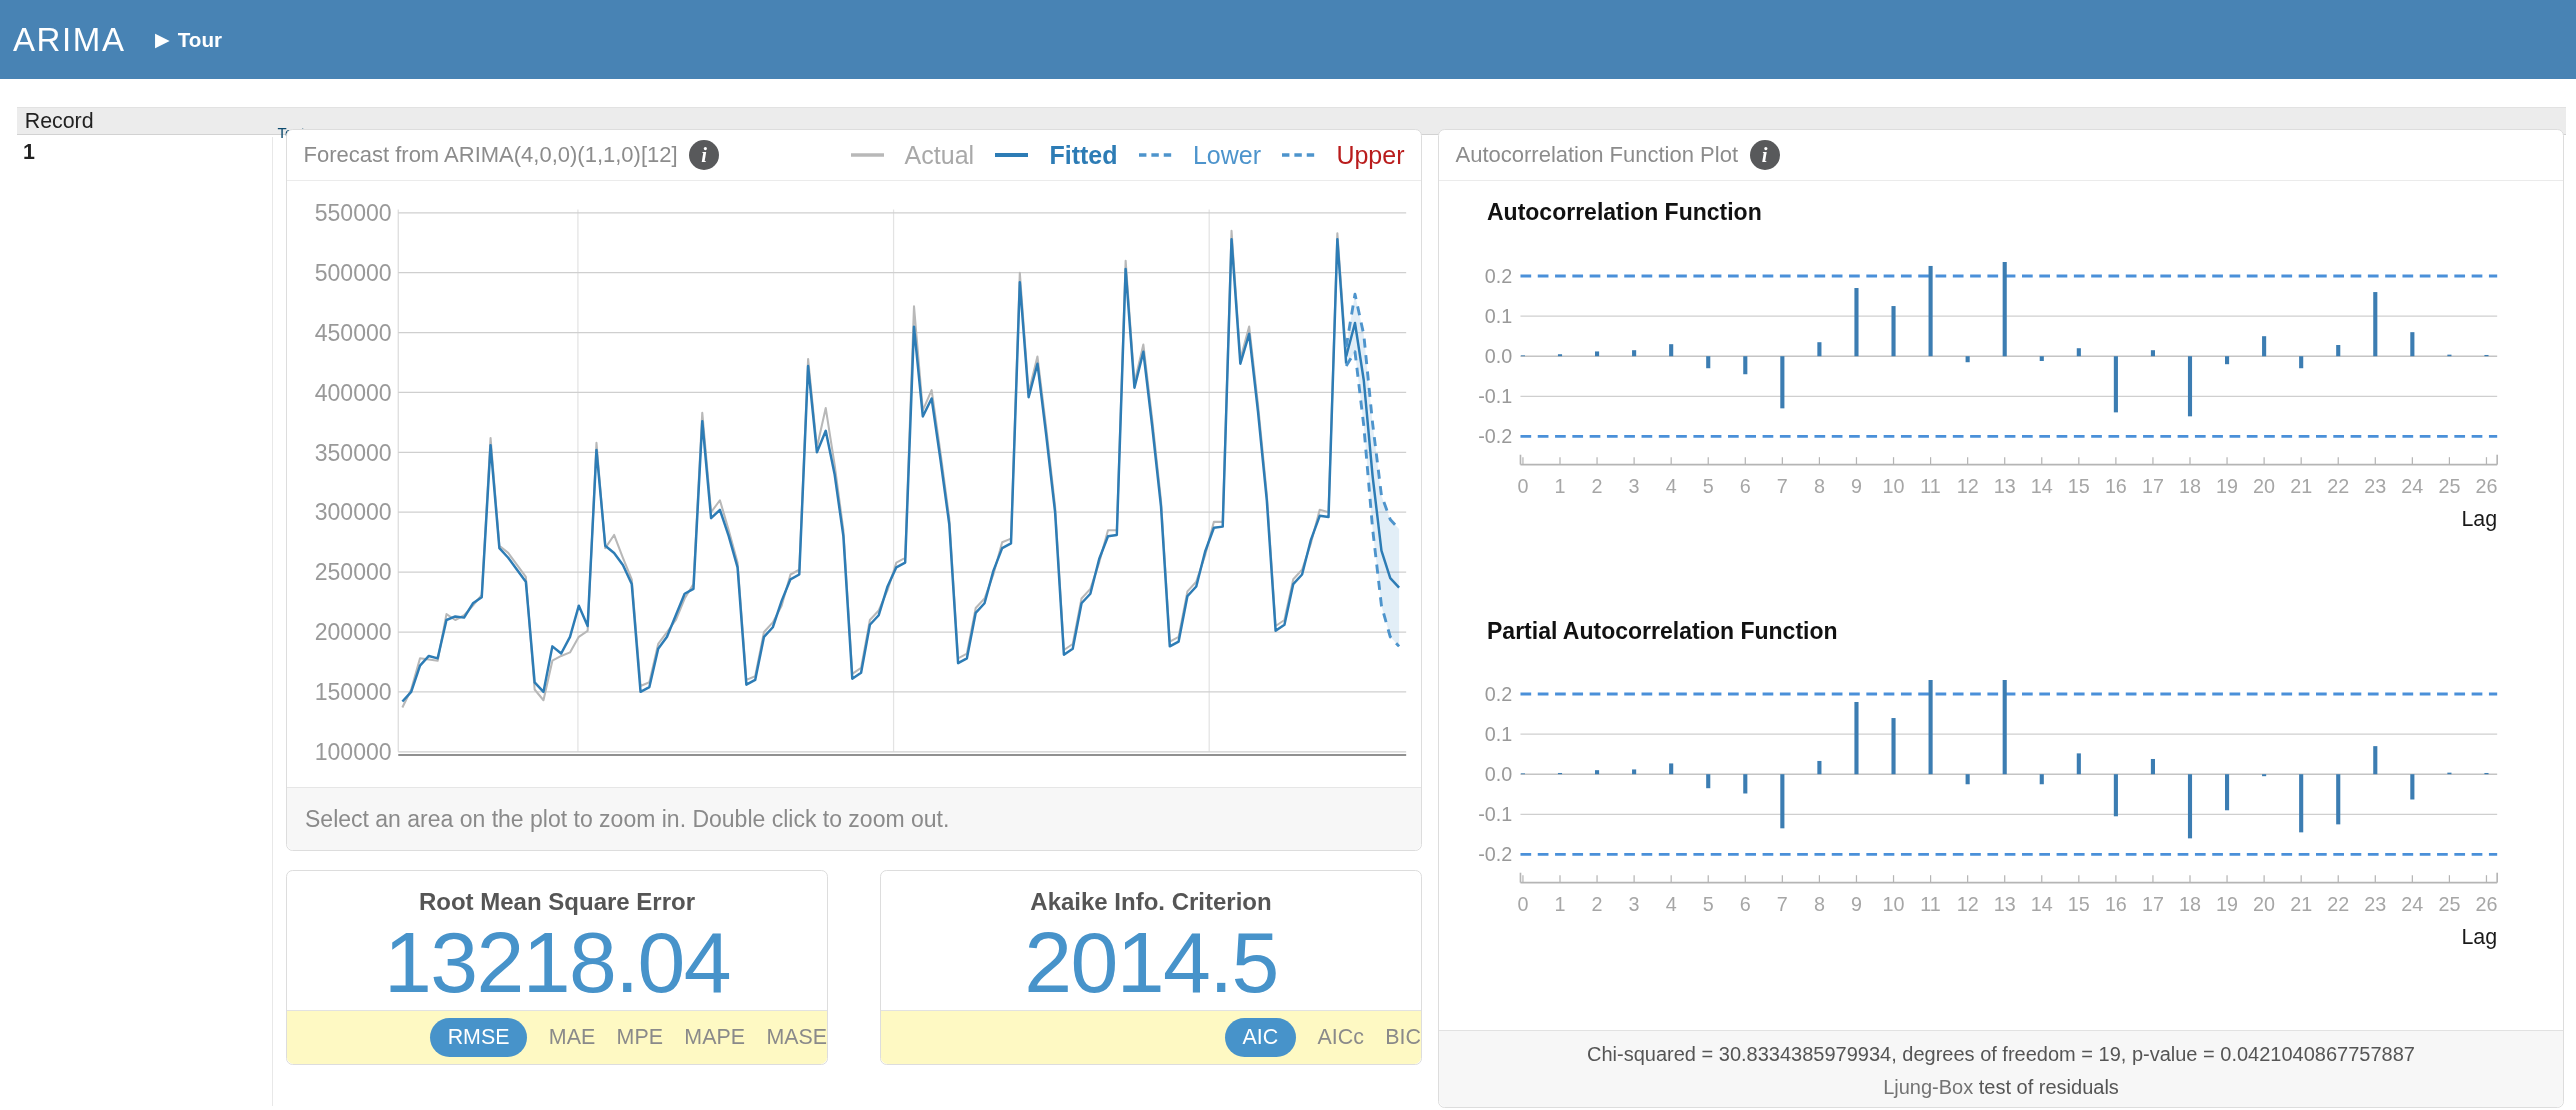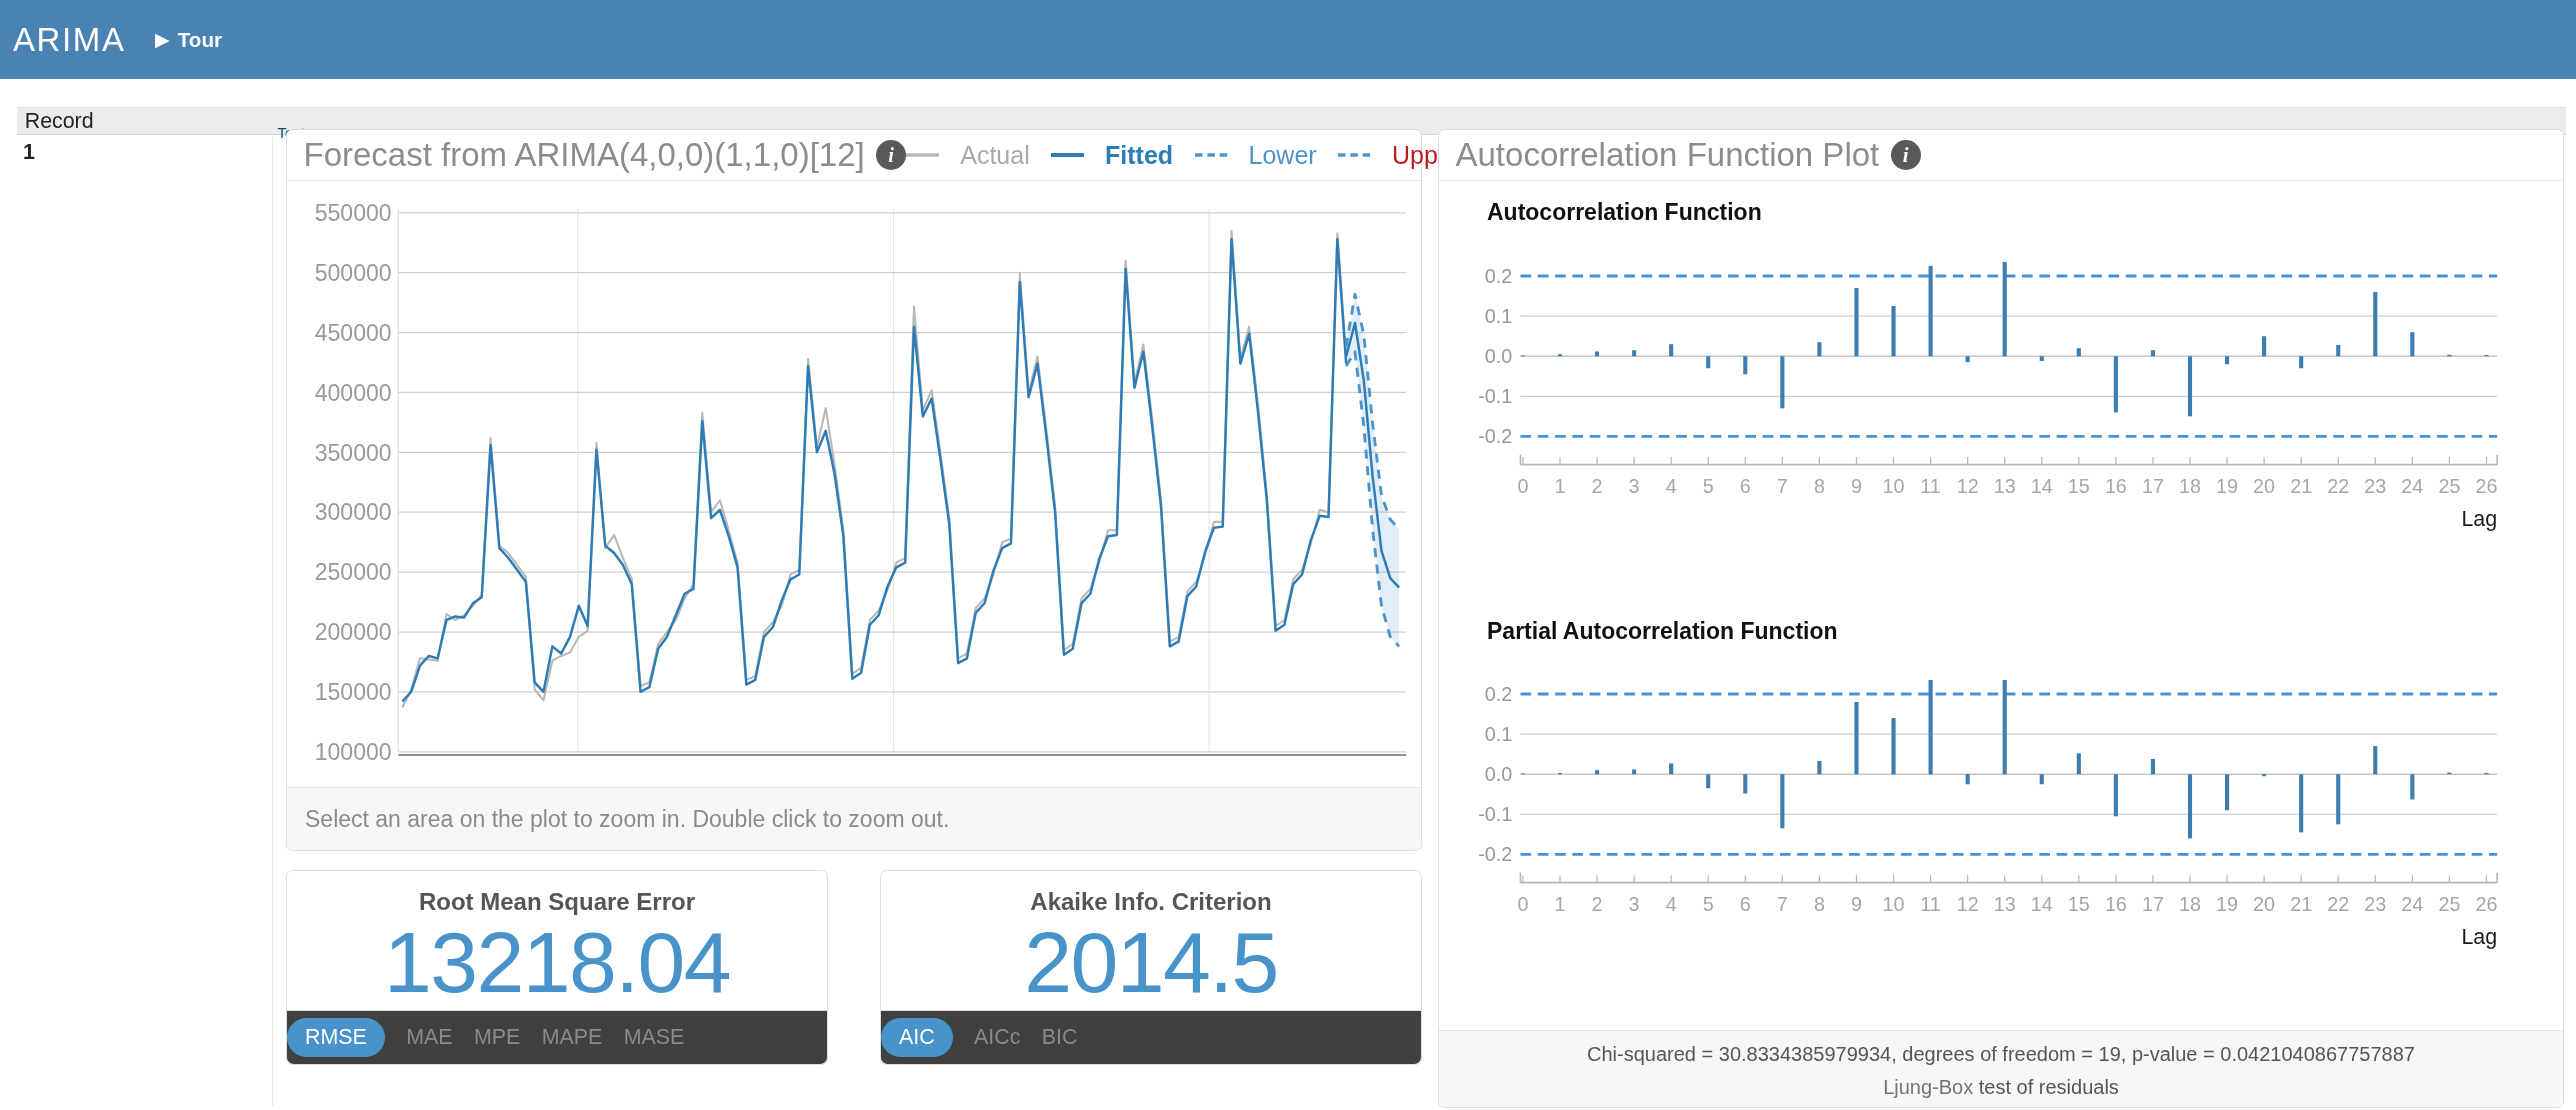--- a/index.html
+++ b/index.html
@@ -14,33 +14,33 @@
   .thead{position:absolute;left:16.5px;top:107px;width:2549px;height:28px;background:#ececec;border-top:0.8px solid #e2e2e2;border-bottom:1.6px solid #d2d2d2;box-sizing:border-box;}
   .col-record{position:absolute;left:8.2px;top:0;line-height:26px;font-size:21.4px;color:#222;}
   .col-text{position:absolute;left:261px;top:12px;line-height:26px;font-size:15px;color:#0c4a6e;}
   .record-val{position:absolute;left:23px;top:140px;font-size:21.4px;font-weight:bold;color:#222;}
   .vdiv{position:absolute;left:272px;top:137px;width:0.8px;height:969px;background:#e8e8e8;}
   
   .panel{position:absolute;background:#fff;border:0.8px solid #ddd;border-radius:6.6px;box-sizing:border-box;}
   .forecast-panel{left:286px;top:129px;width:1136px;height:722px;}
   .acf-panel{left:1438px;top:129px;width:1126px;height:979px;}
   .p-head{position:absolute;left:0;top:0;right:0;height:51px;border-bottom:0.8px solid #ebebeb;display:flex;align-items:center;padding:0 16.5px;box-sizing:border-box;}
-  .p-title{font-size:33px;color:#8c8c8c;white-space:nowrap;}
+  .p-title{font-size:22px;color:#8c8c8c;white-space:nowrap;}
   .info-icon{display:inline-flex;margin-left:11.5px;width:30px;height:30px;border-radius:50%;background:#58595b;color:#fff;font-size:20.6px;font-weight:bold;align-items:center;justify-content:center;font-family:"Liberation Serif",serif;font-style:italic;flex:none;}
   .legend{margin-left:auto;display:flex;align-items:center;gap:21.4px;}
   .leg-item{display:flex;align-items:center;gap:21px;font-size:25px;white-space:nowrap;}
   #forecast-svg{position:absolute;left:0;top:52px;}
   .p-note{position:absolute;left:0;bottom:0;width:100%;height:63px;background:#f7f7f7;border-top:0.8px solid #e6e6e6;border-radius:0 0 6.6px 6.6px;box-sizing:border-box;line-height:63px;padding-left:18px;font-size:23px;color:#8a8a8a;}
   
   .metric-card{position:absolute;top:870px;height:195px;border:0.8px solid #ddd;border-radius:6.6px;background:#fff;text-align:center;box-sizing:border-box;}
   #rmse-card{left:286px;width:542px;}
   #aic-card{left:880px;width:542px;}
   .m-title{margin-top:16.5px;font-size:24px;font-weight:bold;color:#555;}
   .m-value{margin-top:3.3px;font-size:86px;color:#4793ca;letter-spacing:-1.6px;line-height:1;}
-  .m-foot{position:absolute;left:0;bottom:0;width:100%;height:54px;background:#404040;border-top:0.8px solid #e2e2e2;border-radius:0 0 6.6px 6.6px;box-sizing:border-box;display:flex;align-items:center;justify-content:flex-start;gap:21.4px;}
+  .m-foot{position:absolute;left:0;bottom:0;width:100%;height:54px;background:#fef9c3;border-top:0.8px solid #e2e2e2;border-radius:0 0 6.6px 6.6px;box-sizing:border-box;display:flex;align-items:center;justify-content:flex-end;gap:21.4px;}
   .pill{font-size:21.4px;color:#8a8a8a;cursor:pointer;}
   .pill.active{background:#4793ca;color:#fff;border-radius:25px;padding:6.6px 18px;}
   
   .sec-title{position:absolute;left:48px;font-size:23px;font-weight:bold;color:#111;}
   #acf-title{top:69px;}
   #pacf-title{top:488px;}
   #acf-svg{position:absolute;left:0;top:132px;}
   #pacf-svg{position:absolute;left:0;top:550px;}
   .acf-foot{position:absolute;left:0;bottom:0;width:100%;height:77px;background:#f7f7f7;border-top:0.8px solid #e2e2e2;border-radius:0 0 6.6px 6.6px;box-sizing:border-box;padding:12.4px 20px;text-align:center;}
   .stats-line{font-size:20px;color:#555;}

